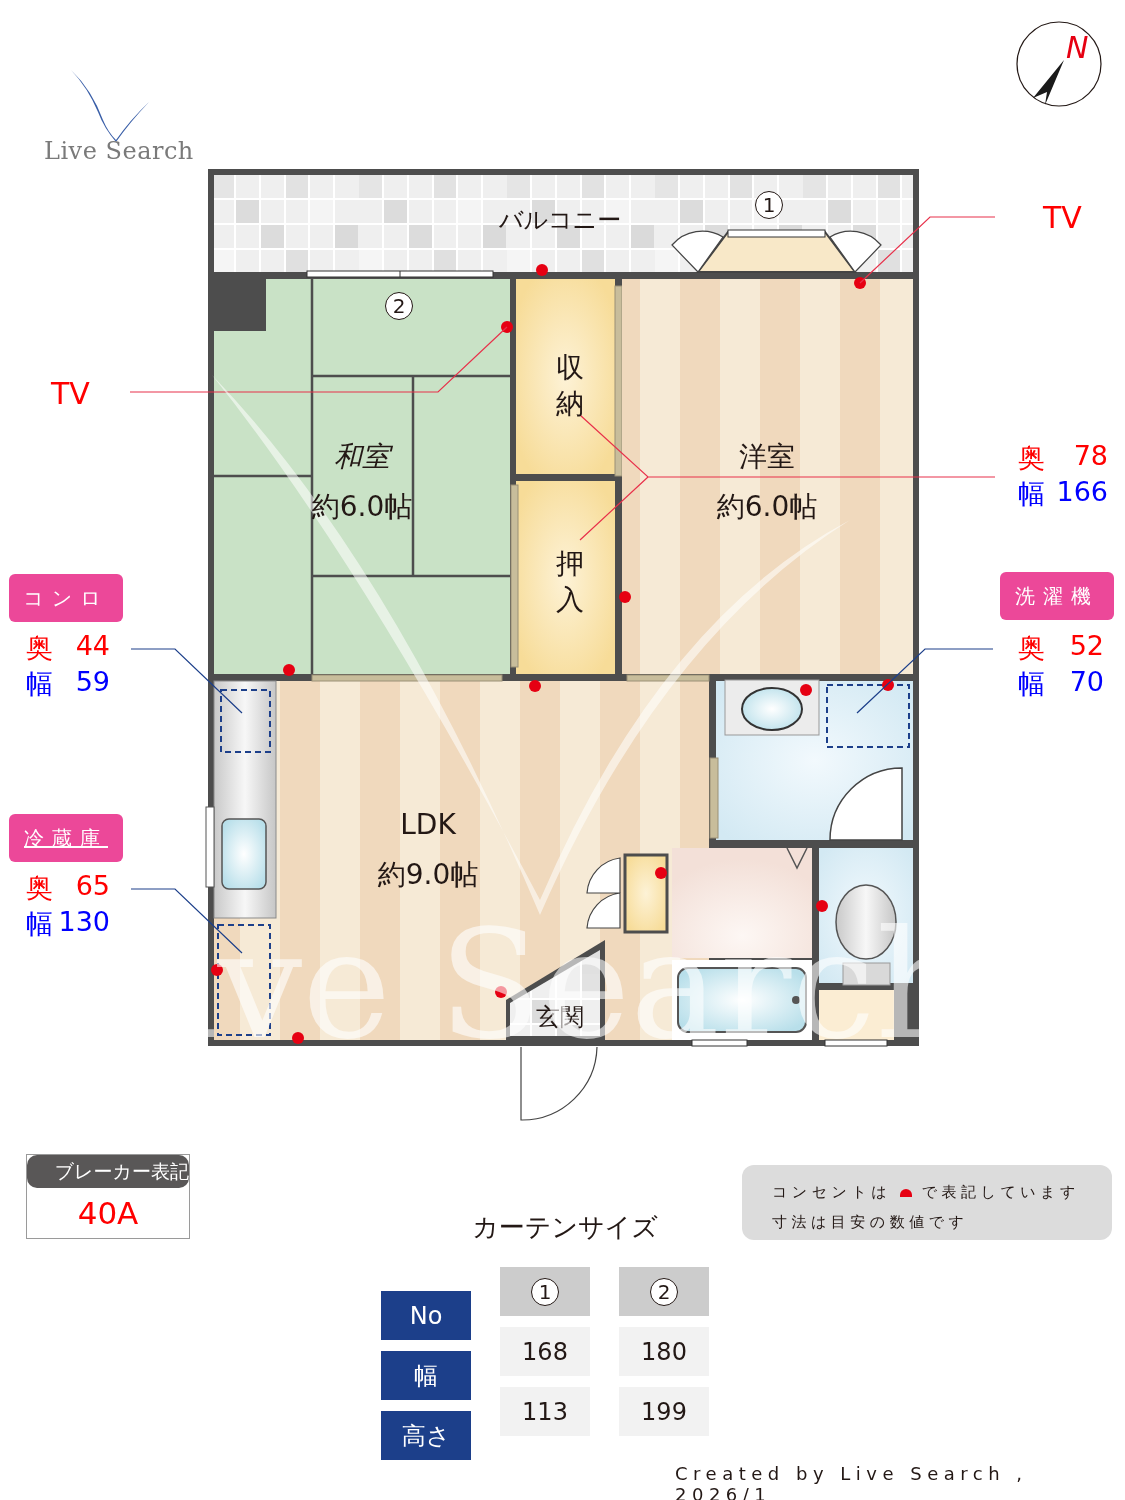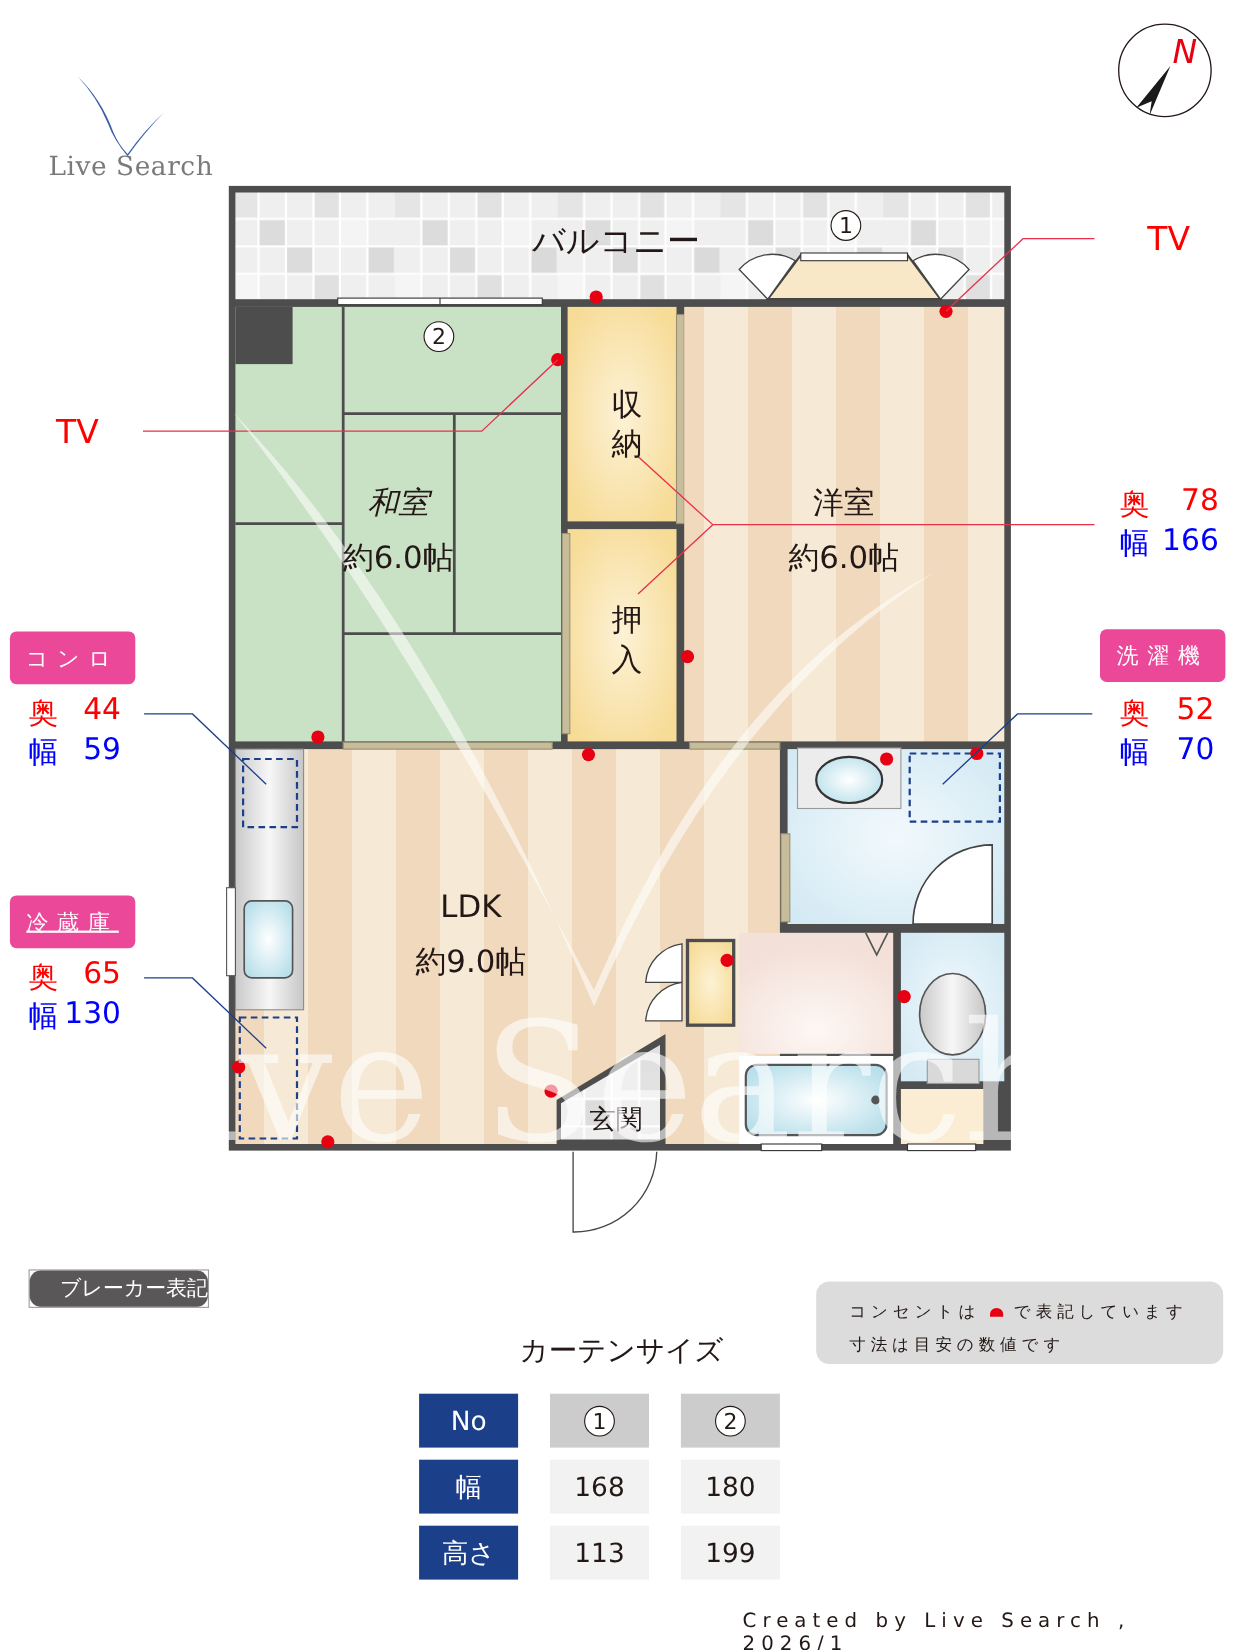--- a/index.html
+++ b/index.html
@@ -16,21 +16,21 @@
   .blue { color:#0000ff; }
   .tag { background:#ec4899; color:#fff; border-radius:6px; font-size:20px; letter-spacing:8px;
          display:flex; align-items:center; justify-content:center; }
   .breaker { border:1px solid #9a9a9a; }
   .breaker .hd { background:#595757; color:#fff; font-size:19px; text-align:right; height:33px; line-height:33px;border-radius:10px; }
   .breaker .val { color:#ff0000; font-size:31px; text-align:center; height:50px; line-height:50px; background:#fff; }
   .note { background:#dcdcdc; border-radius:12px; font-size:15px; letter-spacing:4.5px; color:#231815; padding:12px 0 0 30px; box-sizing:border-box; line-height:30px; }
   .note .dot { display:inline-block; width:12px; height:8px; background:#e60012; border-radius:6px 6px 0 0; vertical-align:middle; }
   .ctable-title { font-size:26px; text-align:center; }
   .cell { position:absolute; display:flex; align-items:center; justify-content:center; font-size:24px; }
-  .cell.hdr { background:#1c3f8a; color:#fff; }
+  .cell.hdr { background:#1c3f8a; color:#fff;margin-top:24px; }
   .cell.num { background:#cccccc; }
   .cell.val { background:#f2f2f2; }
   .circ { display:inline-flex; width:28px; height:28px; border:1.5px solid #231815; border-radius:50%; align-items:center; justify-content:center; font-size:20px; background:#fff; box-sizing:border-box; }
   .credit { font-size:18px; letter-spacing:5.5px; color:#231815; }
 </style>
 </head>
 <body>
 
 <svg id="plan" viewBox="0 0 1125 1500" xmlns="http://www.w3.org/2000/svg">
   <defs>
@@ -170,21 +170,21 @@
 
   <path d="M71 70 Q92 90 103 120 Q108 132 116 140 Q130 120 149 102 Q130 122 116 142 Q104 128 98 112 Q88 88 71 70 Z" fill="#3a5fa8"></path>
 
   <circle cx="1059" cy="64" r="42" fill="#fff" stroke="#231815" stroke-width="1.2"></circle>
   <path d="M1064 60 L1033 98 L1047 92 L1045 105 Z" fill="#1a1a1a"></path>
 </svg>
 
 <div class="abs logo-text" style="left:44px;top:137px;">Live Search</div>
 <div class="abs" style="left:1066px;top:30px;color:#e60012;font-size:30px;font-style:italic;">N</div>
 
-<div class="abs room-label" style="left:460px;top:195px;width:200px;font-size:30px;">バルコニー</div>
+<div class="abs room-label" style="left:460px;top:195px;width:200px;font-size:24px;">バルコニー</div>
 <div class="abs room-label" style="left:262px;top:432px;width:200px;font-style:italic;">和室</div>
 <div class="abs room-label" style="left:262px;top:482px;width:200px;">約6.0帖</div>
 <div class="abs room-label" style="left:667px;top:432px;width:200px;">洋室</div>
 <div class="abs room-label" style="left:667px;top:482px;width:200px;">約6.0帖</div>
 <div class="abs room-label" style="left:540px;top:350px;width:60px;line-height:36px;white-space:pre-line;">収
 納</div>
 <div class="abs room-label" style="left:540px;top:546px;width:60px;line-height:36px;white-space:pre-line;">押
 入</div>
 <div class="abs room-label" style="left:328px;top:800px;width:200px;">LDK</div>
 <div class="abs room-label" style="left:328px;top:850px;width:200px;">約9.0帖</div>
@@ -242,20 +242,21 @@
       <span style="flex:1;text-align:right">70</span>
     </div>
 </div>
 
 <div class="abs" style="left:200px;top:905px;width:720px;height:140px;overflow:hidden;pointer-events:none;">
   <div style="font-family:'DejaVu Serif','Liberation Serif',serif;font-size:150px;color:rgba(255,255,255,0.6);margin-left:-130px;white-space:nowrap;line-height:160px;">Live Search</div>
 </div>
 
 <div class="abs breaker" style="left:26px;top:1154px;width:162px;">
   <div class="hd">ブレーカー表記</div>
+  <div class="val">40A</div>
 </div>
 
 <div class="abs note" style="left:742px;top:1165px;width:370px;height:75px;">
   <div><span>コンセントは</span> <span class="dot"></span> <span>で表記しています</span></div>
   <div>寸法は目安の数値です</div>
 </div>
 
 <div class="abs ctable-title" style="left:400px;top:1210px;width:330px;">カーテンサイズ</div>
 <div>
   <div class="cell hdr" style="left:381px;top:1267px;width:90px;height:49px;">No</div>

